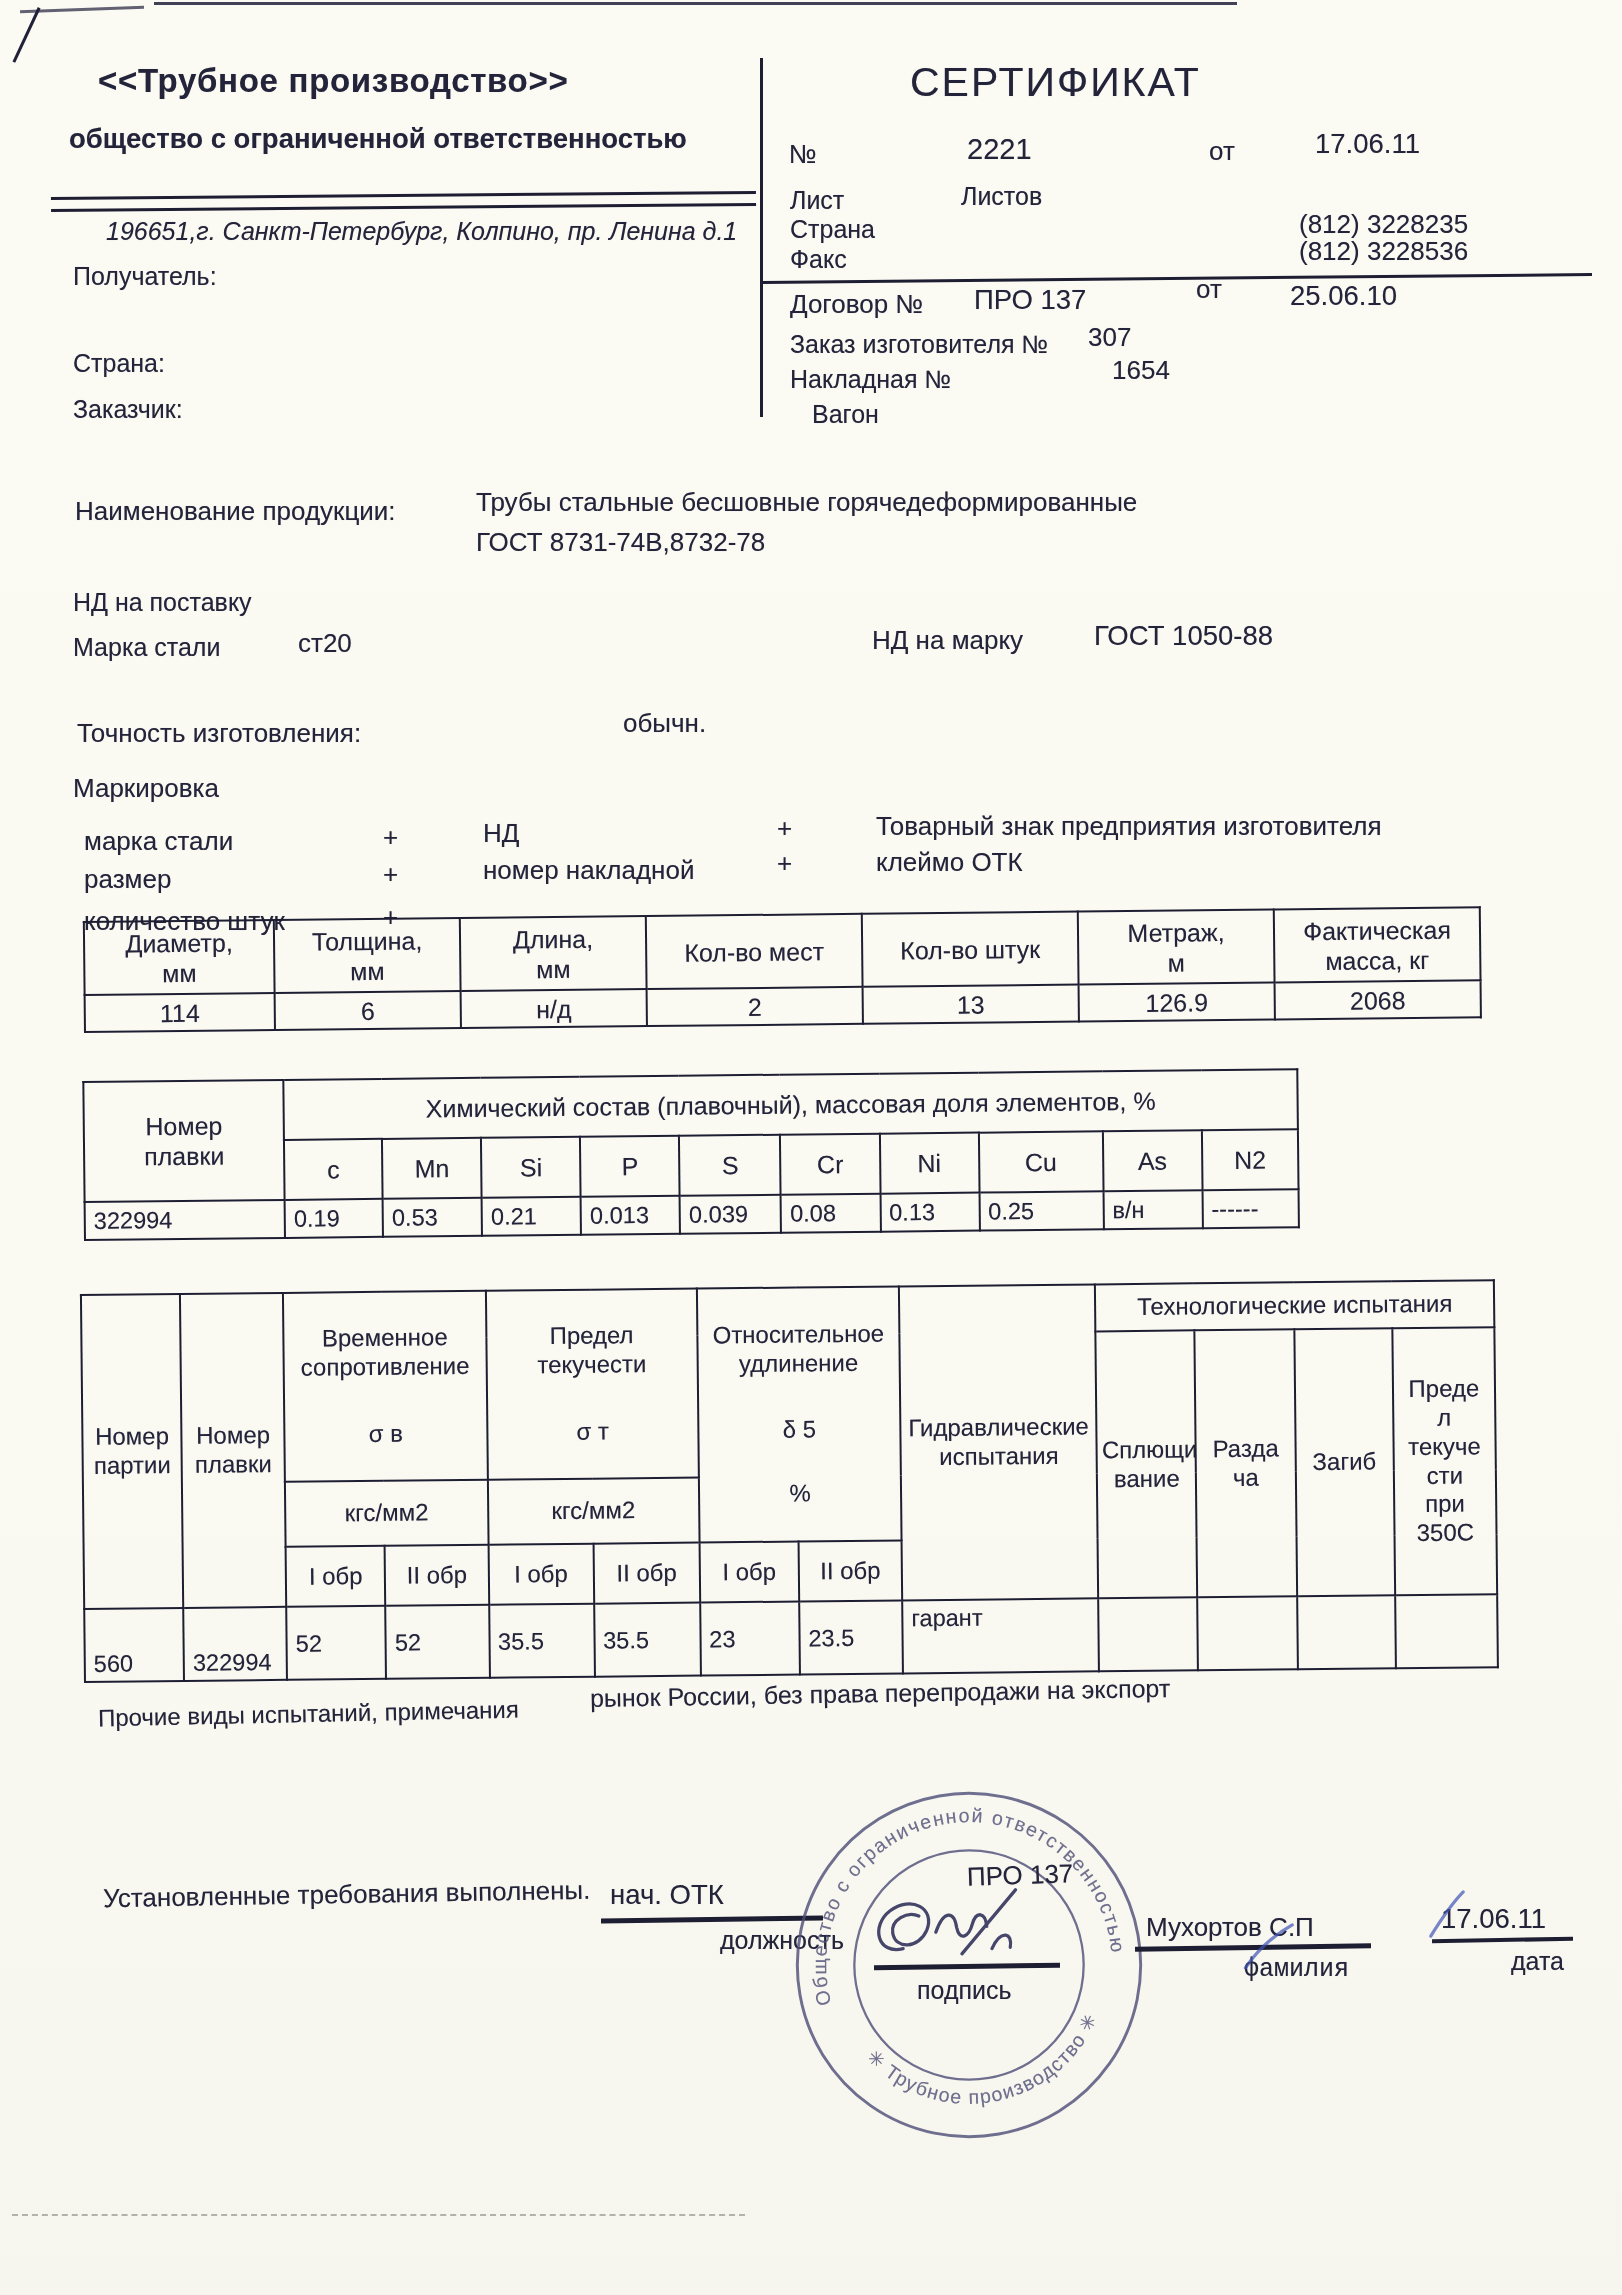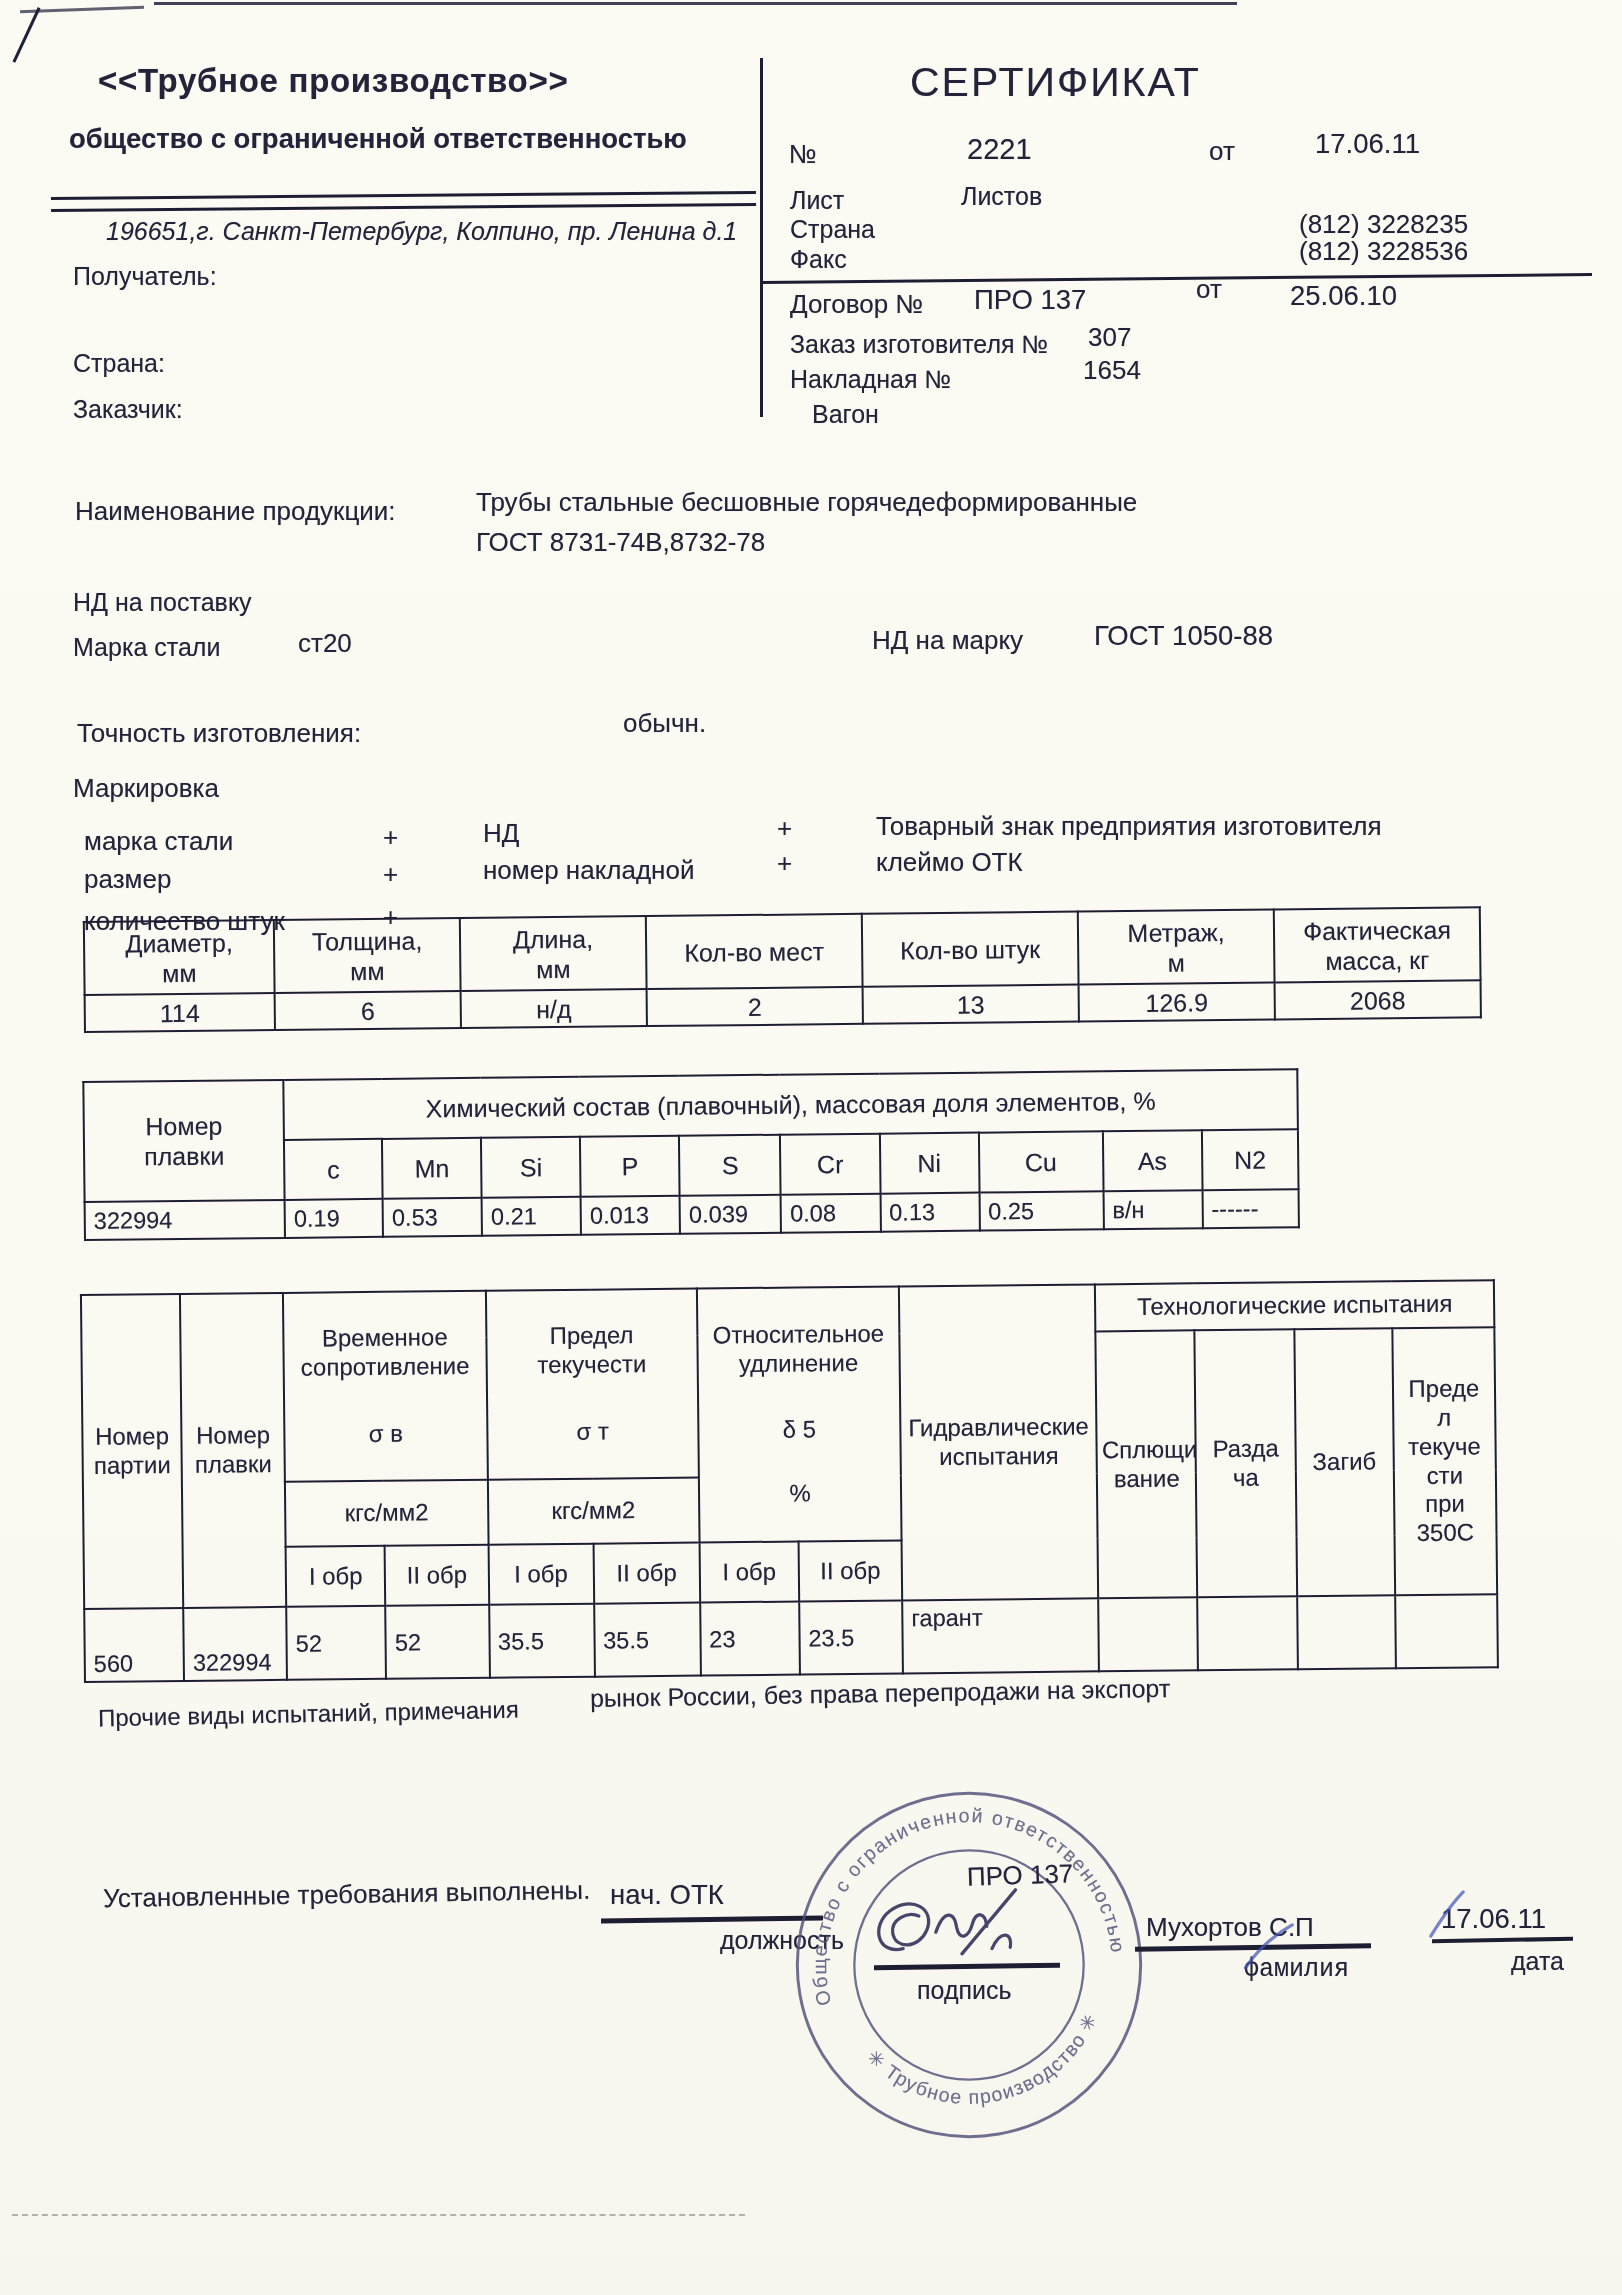--- a/index.html
+++ b/index.html
@@ -64,21 +64,21 @@
 <div class="abs rule" style="left:760px;top:277px;width:832px;height:3.3px;transform:rotate(-0.55deg);"></div>
 
 <div class="abs f40" style="left:790px;top:289px;">Договор №</div>
 <div class="abs f42" style="left:974px;top:284px;">ПРО 137</div>
 <div class="abs f40" style="left:1196px;top:274px;">от</div>
 <div class="abs f42" style="left:1290px;top:280px;">25.06.10</div>
 
 <div class="abs f38" style="left:790px;top:330px;">Заказ изготовителя №</div>
 <div class="abs f40" style="left:1088px;top:322px;">307</div>
 <div class="abs f38" style="left:790px;top:365px;">Накладная №</div>
-<div class="abs f40" style="left:1083px;top:355px;">1654</div>
+<div class="abs f40" style="left:1112px;top:355px;">1654</div>
 <div class="abs f38" style="left:790px;top:400px;margin-left:22px;">Вагон</div>
 
 <div class="abs f40" style="left:75px;top:496px;">Наименование продукции:</div>
 <div class="abs f40" style="left:476px;top:487px;">Трубы стальные бесшовные горячедеформированные</div>
 <div class="abs f40" style="left:476px;top:527px;">ГОСТ 8731-74В,8732-78</div>
 
 <div class="abs f38" style="left:73px;top:588px;">НД на поставку</div>
 
 <div class="abs f38" style="left:73px;top:633px;">Марка стали</div>
 <div class="abs f40" style="left:280px;top:628px;margin-left:18px;">ст20</div>

